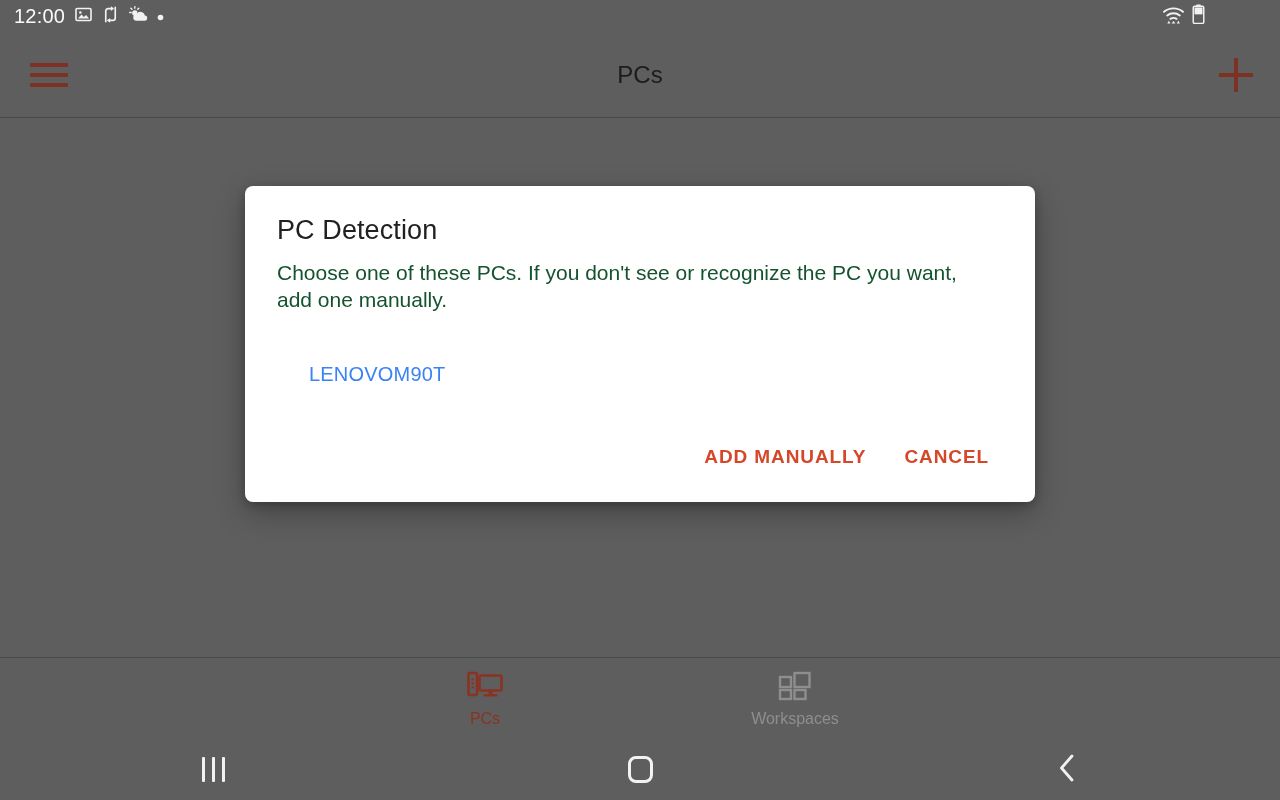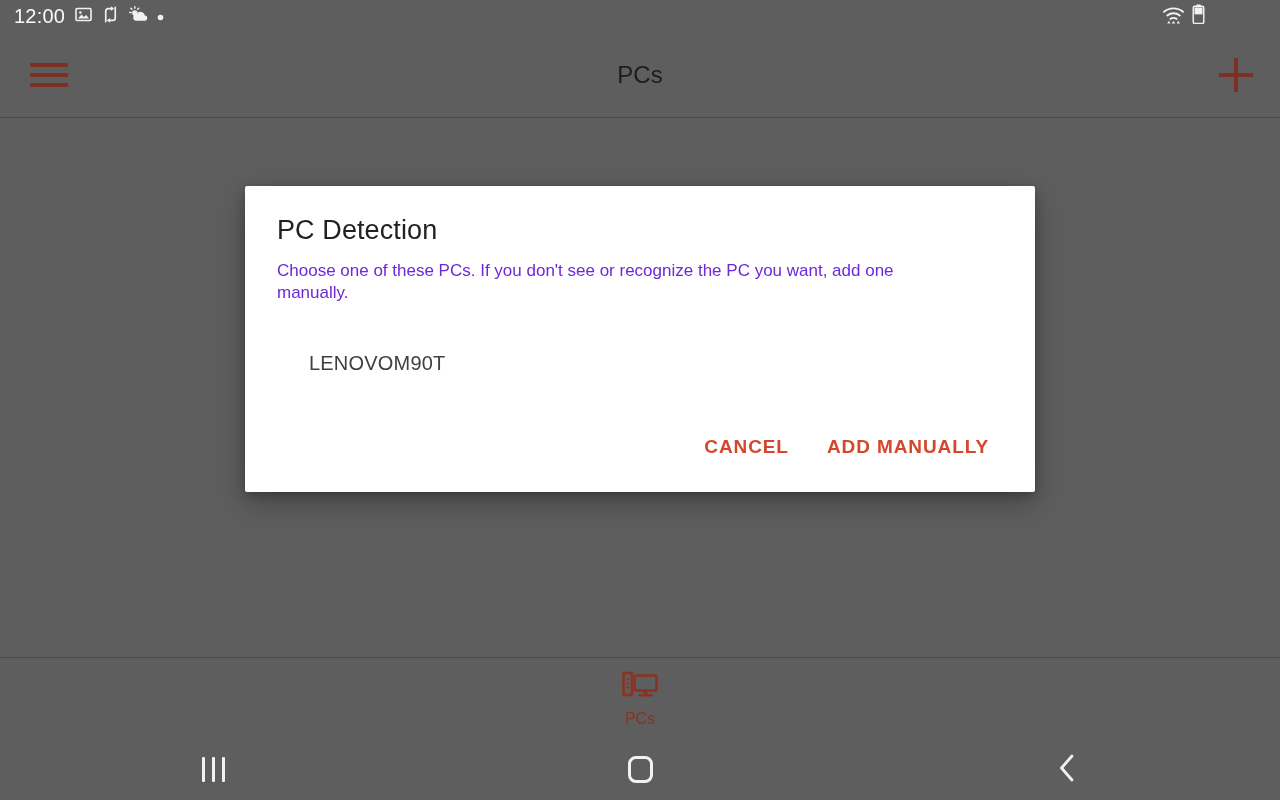--- a/index.html
+++ b/index.html
@@ -104,48 +104,48 @@
     border-bottom: 1px solid #4a4a4a;
   }
 
   
   .dialog {
     position: absolute;
     left: 245px;
     top: 186px;
     width: 790px;
     background: #ffffff;
-    border-radius: 2px;
+    border-radius: 8px;
     box-shadow: 0 11px 30px rgba(0,0,0,0.28), 0 3px 10px rgba(0,0,0,0.22);
     padding: 28px 32px 14px 32px;
   }
   .dialog-title {
     font-size: 27px;
     color: #212121;
     line-height: 1.2;
     padding-bottom: 14px;
     letter-spacing: 0.1px;
   }
   .dialog-body {
-    font-size: 17px;
-    color: #6d28d9;
+    font-size: 21px;
+    color: #14532d;
     line-height: 1.28;
     max-width: 690px;
     padding-bottom: 10px;
   }
   .pc-list {
     padding-top: 18px;
   }
   .pc-item {
     height: 64px;
     display: flex;
     align-items: center;
     padding-left: 32px;
     font-size: 20px;
-    color: #404040;
+    color: #3b82f6;
     letter-spacing: 0.2px;
   }
   .scan-row {
     height: 56px;
     display: flex;
     align-items: center;
     gap: 14px;
     font-size: 20px;
     color: #1d1d1d;
     padding-left: 0;
@@ -314,41 +314,52 @@
     <div class="dialog-body">Choose one of these PCs. If you don't see or recognize the PC you want, add one manually.</div>
 
     <div class="pc-list">
       <div class="pc-item">
         <span>LENOVOM90T</span>
       </div>
 
     </div>
 
     <div class="dialog-actions">
+      <button class="dlg-btn">ADD MANUALLY</button>
       <button class="dlg-btn">CANCEL</button>
-      <button class="dlg-btn">ADD MANUALLY</button>
     </div>
   </div>
 
   <div class="tab-bar">
     <div class="tab tab-pcs">
       <span>
         <svg width="36" height="30" viewBox="0 0 36 30">
           <rect x="1.5" y="2" width="8.5" height="22" rx="1" fill="none" stroke="#8a3322" stroke-width="2.6"></rect>
           <rect x="4.4" y="7.5" width="2.6" height="1.9" fill="#8a3322"></rect>
           <rect x="4.4" y="11.5" width="2.6" height="1.9" fill="#8a3322"></rect>
           <rect x="4.4" y="15.5" width="2.6" height="1.9" fill="#8a3322"></rect>
           <rect x="12.5" y="4.5" width="22" height="15" rx="1.2" fill="none" stroke="#8a3322" stroke-width="2.6"></rect>
           <rect x="21.5" y="19.5" width="4" height="4" fill="#8a3322"></rect>
           <rect x="16.5" y="23" width="14" height="2.6" rx="1.2" fill="#8a3322"></rect>
         </svg>
       </span>
       <span class="tab-label">PCs</span>
     </div>
 
+    <div class="tab tab-ws">
+      <span>
+        <svg width="34" height="30" viewBox="0 0 34 30">
+          <rect x="2" y="6" width="11" height="10" fill="none" stroke="#8e8e8e" stroke-width="2.4"></rect>
+          <rect x="16.5" y="2" width="15" height="14" fill="none" stroke="#8e8e8e" stroke-width="2.4"></rect>
+          <rect x="2" y="19" width="11" height="9" fill="none" stroke="#8e8e8e" stroke-width="2.4"></rect>
+          <rect x="16.5" y="19" width="11" height="9" fill="none" stroke="#8e8e8e" stroke-width="2.4"></rect>
+        </svg>
+      </span>
+      <span class="tab-label">Workspaces</span>
+    </div>
   </div>
 
   <div class="nav-bar">
     <div class="nav-btn">
       <span class="recents">
         <i></i>
         <i></i>
         <i></i>
       </span>
     </div>

